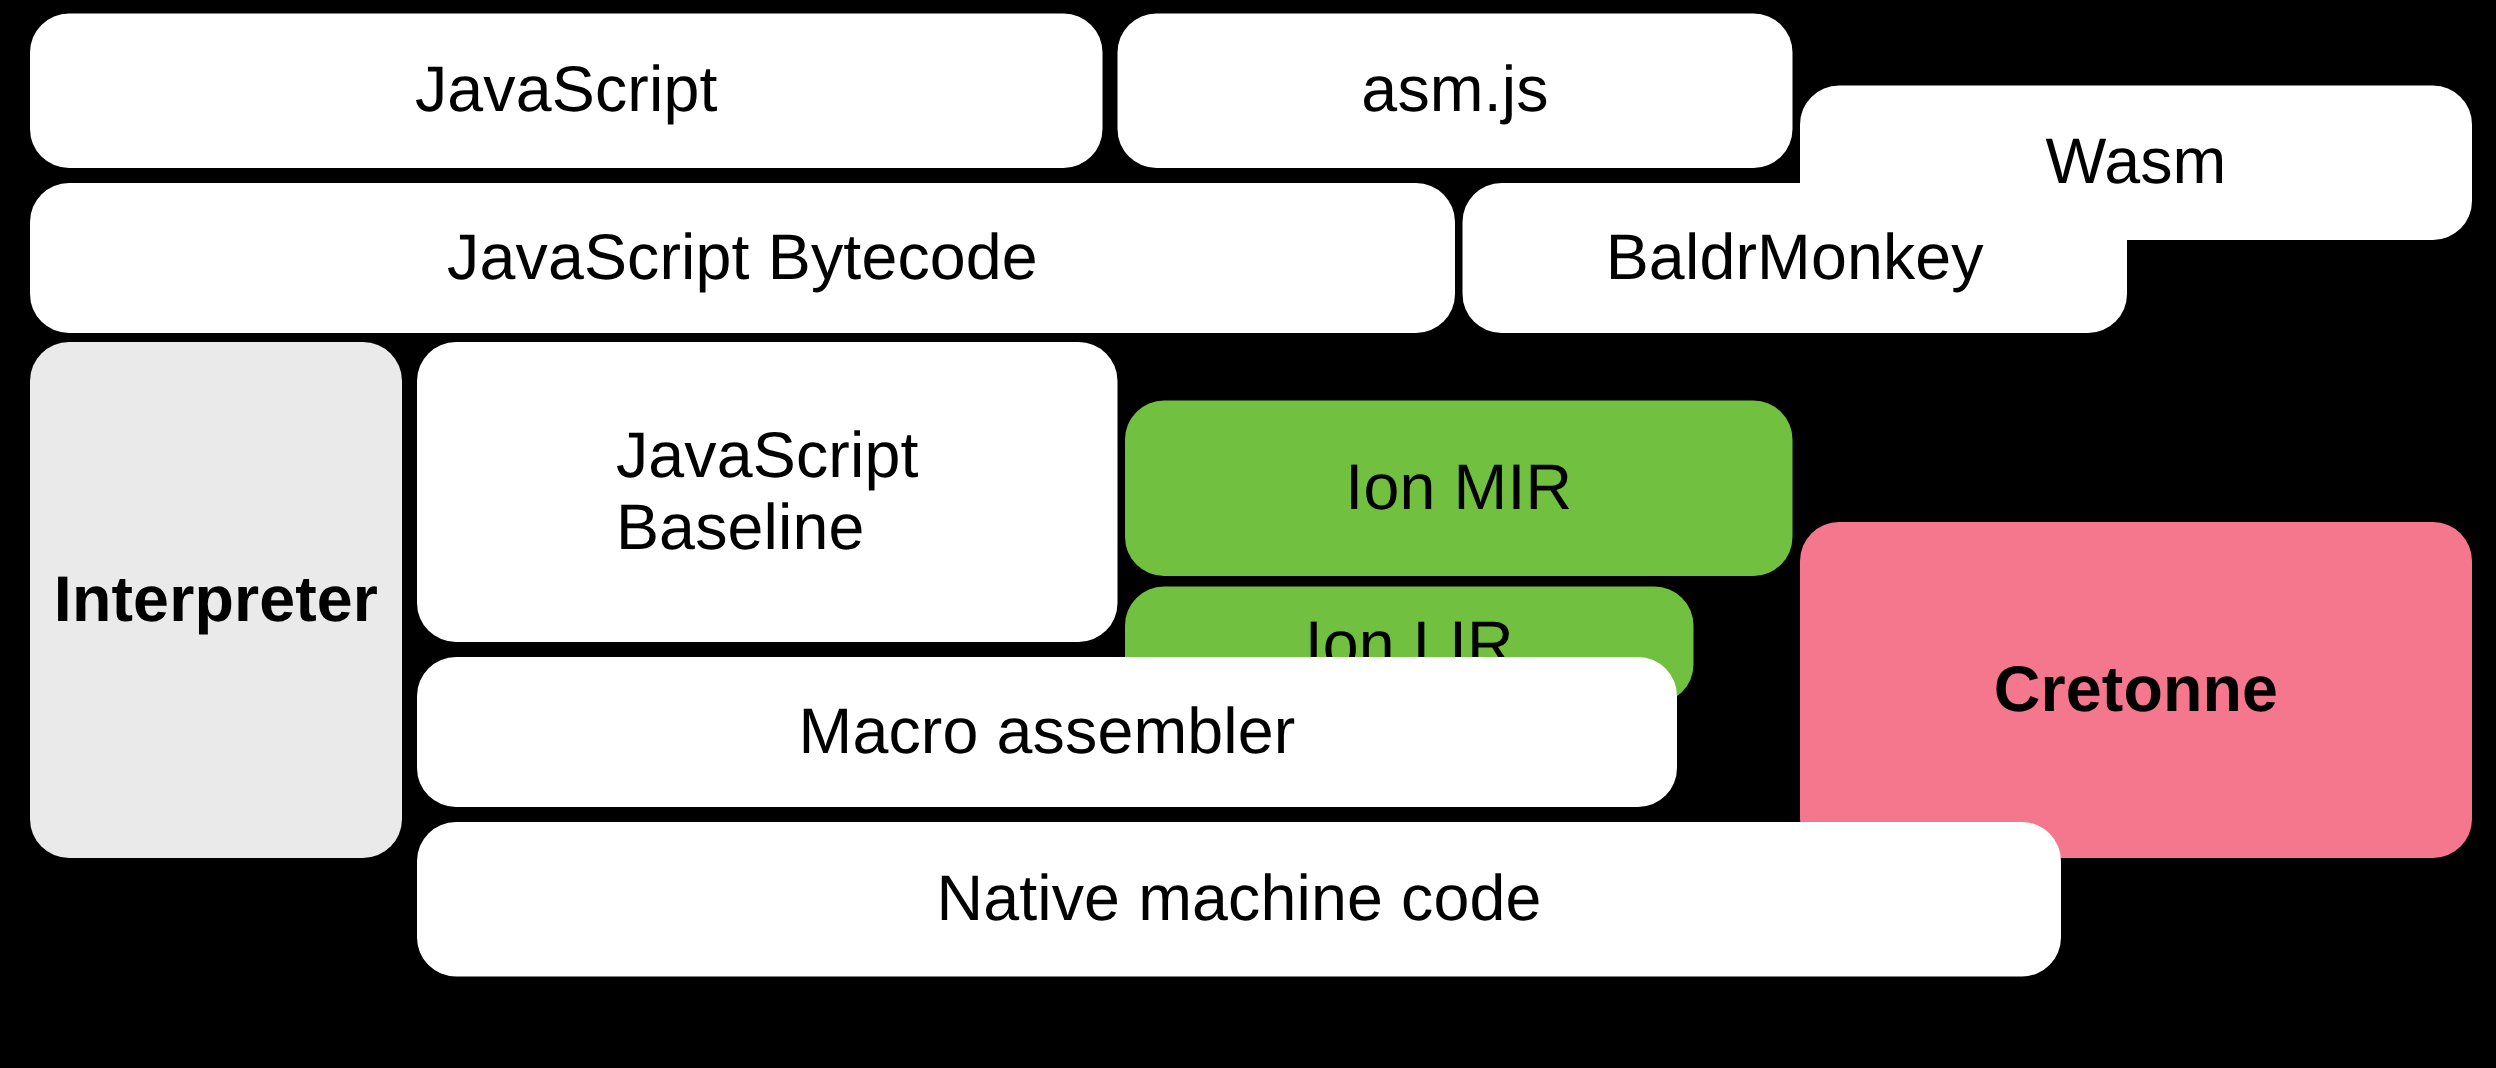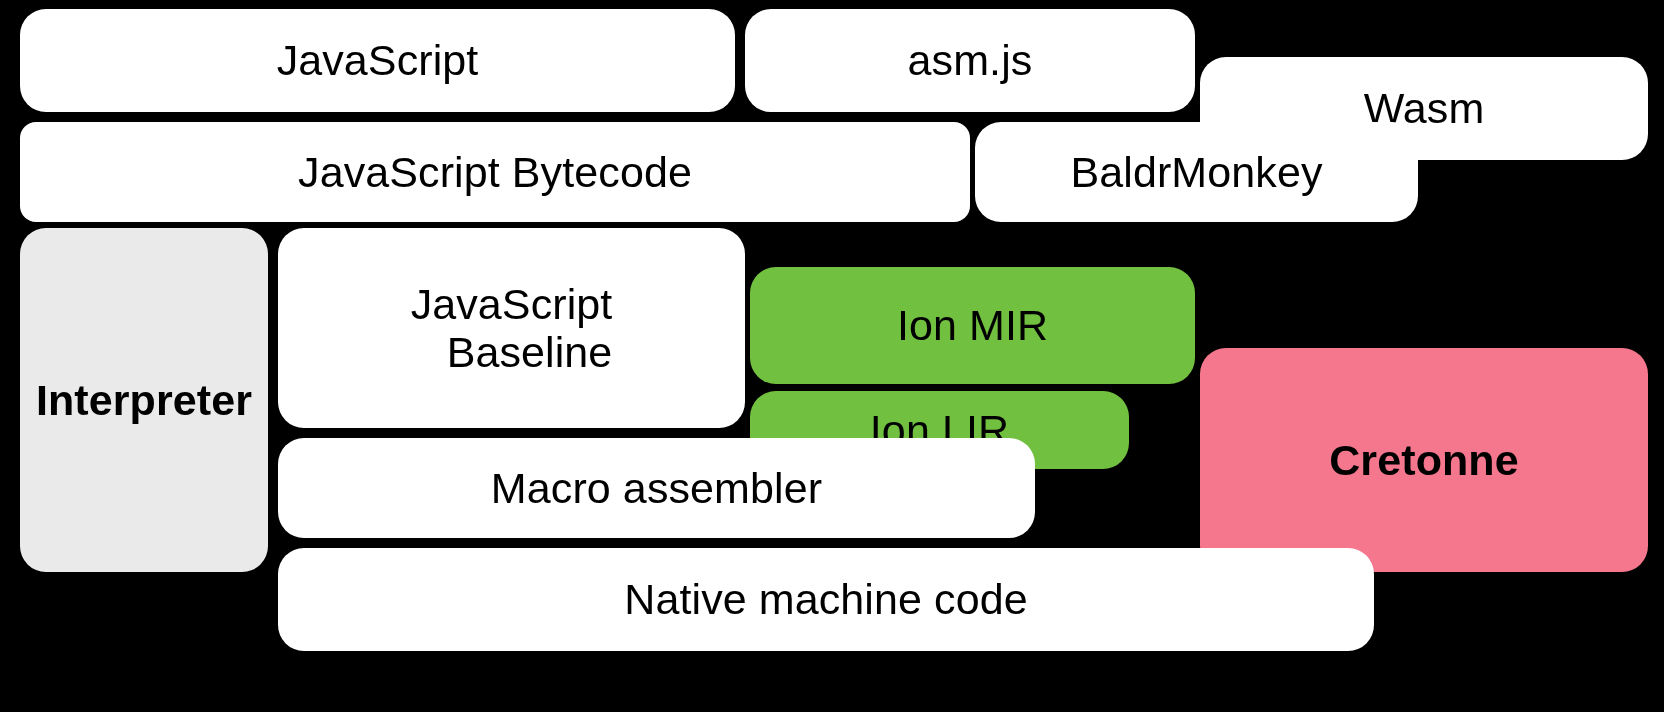--- a/index.html
+++ b/index.html
@@ -15,21 +15,21 @@
     overflow: hidden;
     font-family: "Liberation Sans", sans-serif;
   }
   .node {
     position: absolute;
     box-sizing: border-box;
     border-radius: 26px;
     display: flex;
     align-items: center;
     justify-content: center;
-    text-align: right;
+    text-align: left;
     color: #000000;
     font-size: 43px;
     line-height: 1.12;
     font-weight: 400;
     letter-spacing: 0.1px;
     white-space: pre-line;
     padding: 2px 10px;
     user-select: none;
   }
   .fill-white  { background: #FFFFFF; }
@@ -37,23 +37,23 @@
   .fill-green  { background: #72C040; margin-top: 39px; }
   .fill-pink   { background: #F4778D; font-weight: bold; }
 </style>
 </head>
 <body>
 
 <div id="stage">
     <div class="node fill-white" style="left: 20px; top: 9px; width: 715px; height: 103px;"><span>JavaScript</span></div>
     <div class="node fill-white" style="left: 745px; top: 9px; width: 450px; height: 103px;"><span>asm.js</span></div>
     <div class="node fill-white" style="left: 1200px; top: 9px; width: 448px; height: 103px; margin-top: 48px;"><span>Wasm</span></div>
-    <div class="node fill-white" style="left: 20px; top: 122px; width: 950px; height: 100px; border-radius: 16px;"><span>JavaScript Bytecode</span></div>
+    <div class="node fill-white" style="left: 20px; top: 122px; width: 950px; height: 100px;"><span>JavaScript Bytecode</span></div>
     <div class="node fill-white" style="left: 975px; top: 122px; width: 443px; height: 100px;"><span>BaldrMonkey</span></div>
     <div class="node fill-gray" style="left: 20px; top: 228px; width: 248px; height: 344px; font-weight: bold;"><span>Interpreter</span></div>
     <div class="node fill-white" style="left: 278px; top: 228px; width: 467px; height: 200px;"><span>JavaScript
 Baseline</span></div>
     <div class="node fill-green" style="left: 750px; top: 228px; width: 445px; height: 117px;"><span>Ion MIR</span></div>
     <div class="node fill-green" style="left: 750px; top: 352px; width: 379px; height: 78px;"><span>Ion LIR</span></div>
     <div class="node fill-pink" style="left: 1200px; top: 348px; width: 448px; height: 224px;"><span>Cretonne</span></div>
-    <div class="node fill-white" style="left: 278px; top: 438px; width: 757px; height: 100px;"><span>Macro assembler</span></div>
+    <div class="node fill-white" style="left: 278px; top: 438px; width: 840px; height: 100px;"><span>Macro assembler</span></div>
     <div class="node fill-white" style="left: 278px; top: 548px; width: 1096px; height: 103px;"><span>Native machine code</span></div>
   </div>
 
 </body></html>

